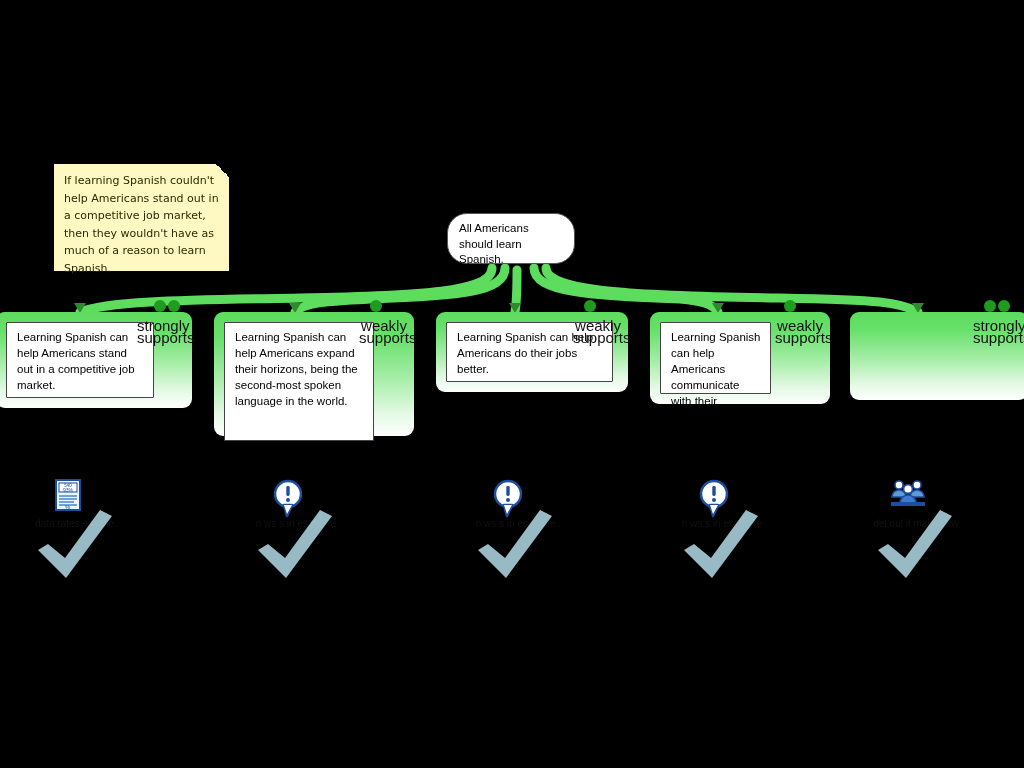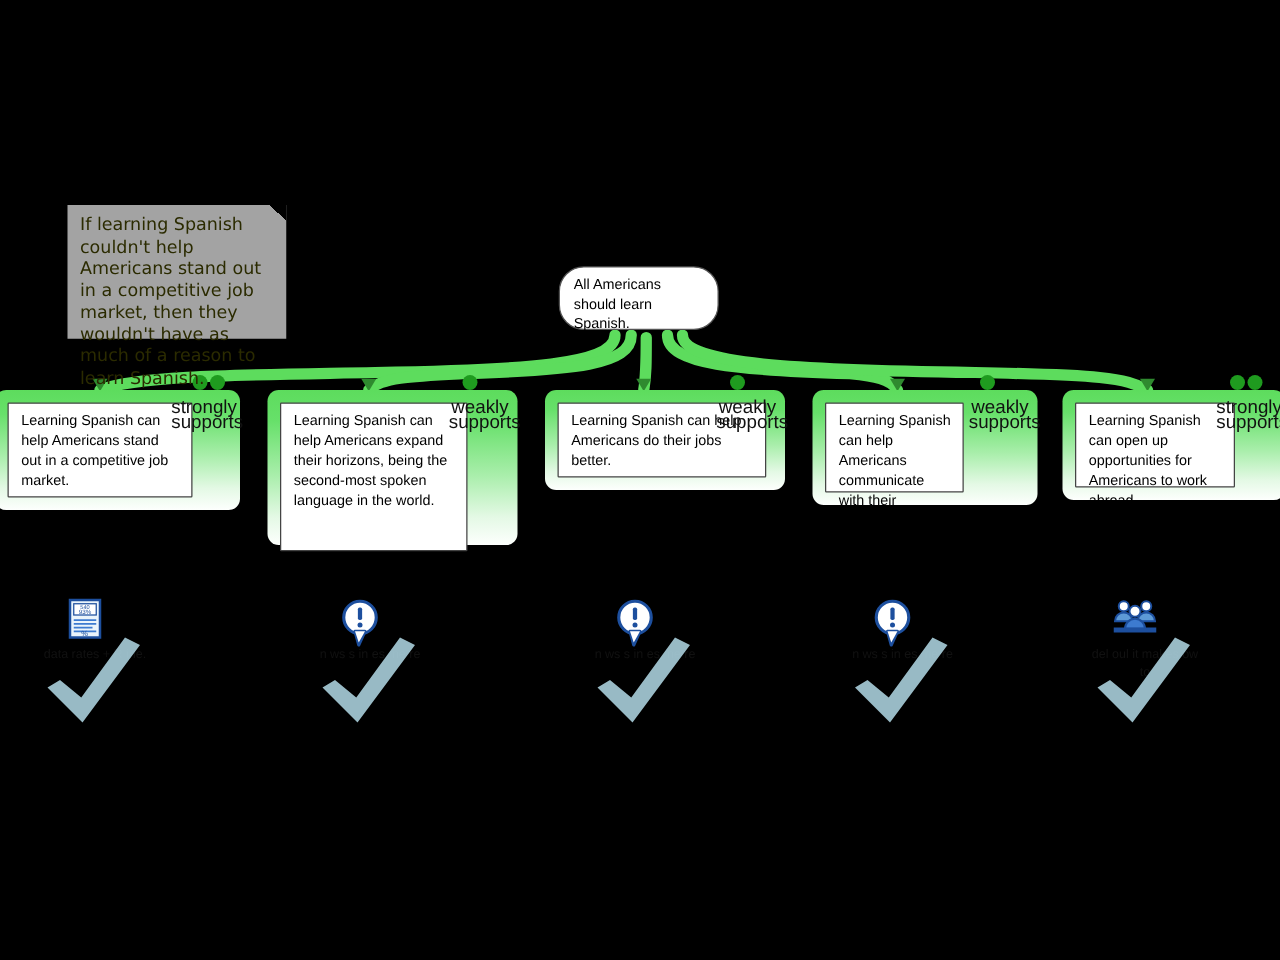--- a/index.html
+++ b/index.html
@@ -66,25 +66,25 @@
     width: 50px;
     text-align: center;
     font-size: 15px;
     line-height: 11.5px;
     color: #111111;
   }
 
   
   .sticky {
     position: absolute;
-    background: #a3a3a3;
+    background: #fef9c3;
     box-sizing: border-box;
     padding: 8px 10px 6px 10px;
     font-family: "DejaVu Sans", sans-serif;
-    font-size: 14px;
+    font-size: 11px;
     line-height: 17.5px;
     color: #2b2b00;
     box-shadow: 1px 1px 0 rgba(0,0,0,0.35);
   }
   .sticky .fold-edge {
     position: absolute;
     top: 0;
     right: 0;
     width: 13px;
     height: 13px;
@@ -187,23 +187,20 @@
   </div>
 
   <div class="reason" style="left:650px; top:312px; width:180px; height:92px;">
     <div class="reason-inner" style="width:111px; height:72px;">
       <span>Learning Spanish can help Americans communicate with their children.</span>
     </div>
     <div class="reason-strength">weakly supports</div>
   </div>
 
   <div class="reason" style="left:850px; top:312px; width:178px; height:88px;">
-    <div class="reason-inner" style="width:128px; height:68px;">
-      <span>Learning Spanish can open up opportunities for Americans to work abroad.</span>
-    </div>
     <div class="reason-strength">strongly supports</div>
   </div>
 
   <div class="evidence" style="left:28px; top:478px;">
     <div class="evidence-text">data rates + R ine.</div>
     <svg class="evidence-icon" viewBox="0 0 36 40">
       <rect x="6" y="2" width="24" height="30" fill="#eaf4fb" stroke="#1d4f9e" stroke-width="2"></rect>
       <rect x="9" y="5" width="18" height="9" fill="#ffffff" stroke="#1d4f9e" stroke-width="1"></rect>
       <text x="18" y="9" font-size="4.5" fill="#1d4f9e" text-anchor="middle" font-family="'Liberation Sans',sans-serif">540</text>
       <text x="18" y="13.5" font-size="5" fill="#1d4f9e" text-anchor="middle" font-family="'Liberation Sans',sans-serif">93%</text>

